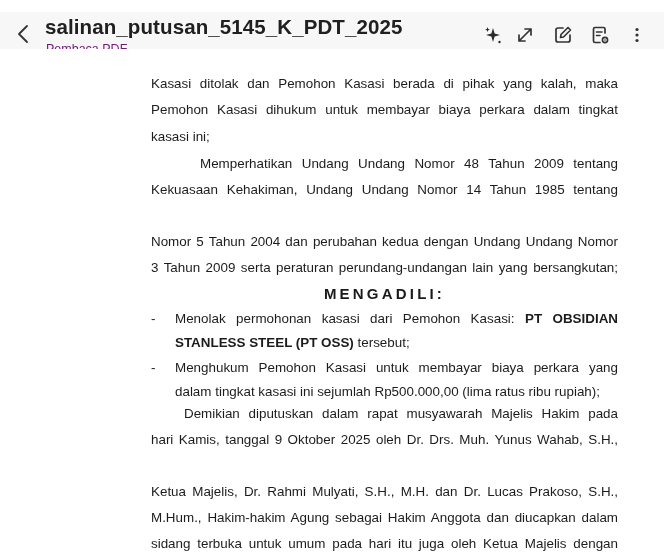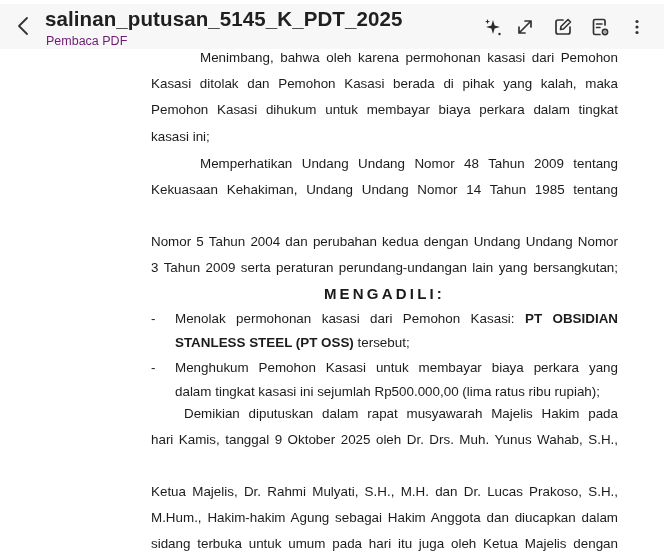--- a/index.html
+++ b/index.html
@@ -4,21 +4,21 @@
 <style>
   html, body { margin: 0; padding: 0; }
   body {
     width: 664px; height: 560px; overflow: hidden;
     background: #ffffff;
     font-family: "Liberation Sans", sans-serif;
     color: #1a1a1a;
     position: relative;
   }
   .header {
-    position: absolute; left: 0; top: 4px; width: 664px; height: 48px;
+    position: absolute; left: 0; top: 12px; width: 664px; height: 48px;
     background: #f7f7f7;
     border-bottom: 1px solid #e4e4e4;
   }
   .back {
     position: absolute; left: 14px; top: 10px; width: 20px; height: 24px;
     cursor: pointer;
   }
   .title {
     position: absolute; left: 45px; top: 3px;
     font-size: 20.5px; font-weight: bold; color: #202020;
@@ -94,21 +94,20 @@
     <svg width="22" height="22" viewBox="0 0 22 22">
       <circle cx="11" cy="5.5" r="1.6" fill="#333"></circle>
       <circle cx="11" cy="11" r="1.6" fill="#333"></circle>
       <circle cx="11" cy="16.5" r="1.6" fill="#333"></circle>
     </svg>
   </span>
 </div>
 
 <div class="doc">
 
-  <div class="line indent" style="top:1px">Menimbang, bahwa oleh karena permohonan kasasi dari Pemohon</div>
   <div class="line" style="top:27px">Kasasi ditolak dan Pemohon Kasasi berada di pihak yang kalah, maka</div>
   <div class="line" style="top:53px">Pemohon Kasasi dihukum untuk membayar biaya perkara dalam tingkat</div>
   <div class="line last" style="top:80px">kasasi ini;</div>
 
   <div class="line indent" style="top:107px">Memperhatikan Undang Undang Nomor 48 Tahun 2009 tentang</div>
   <div class="line" style="top:133px">Kekuasaan Kehakiman, Undang Undang Nomor 14 Tahun 1985 tentang</div>
   <div class="line" style="top:185px">Nomor 5 Tahun 2004 dan perubahan kedua dengan Undang Undang Nomor</div>
   <div class="line" style="top:211px">3 Tahun 2009 serta peraturan perundang-undangan lain yang bersangkutan;</div>
 
   <div class="center" style="top:236px">MENGADILI:</div>

